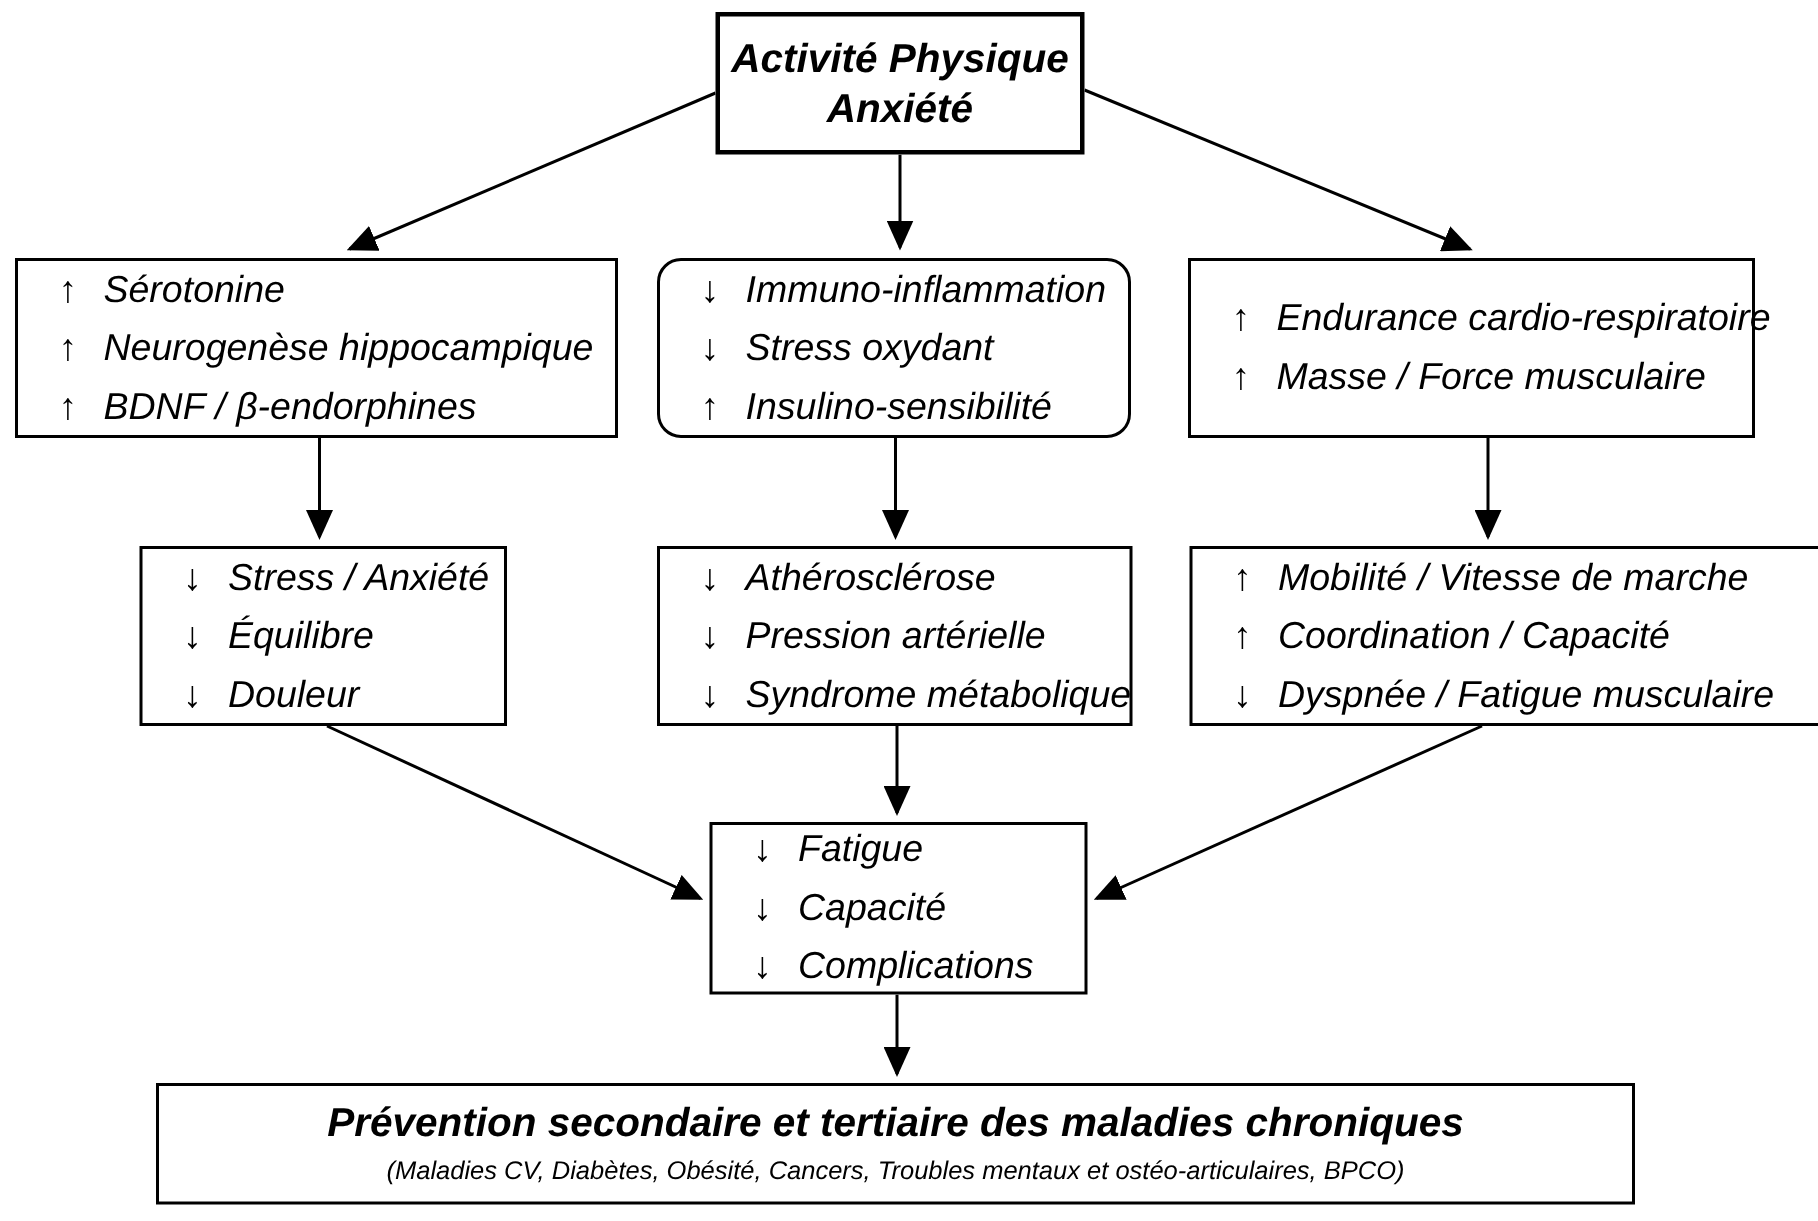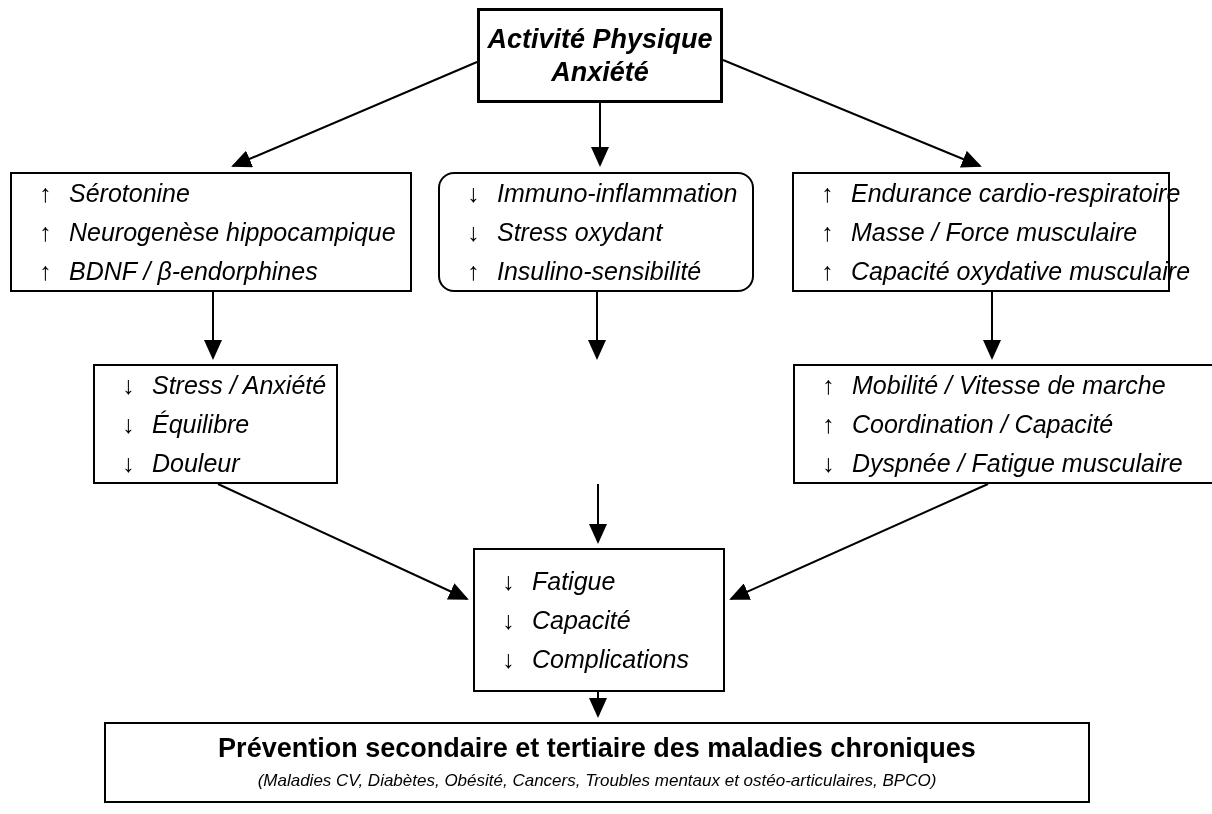--- a/index.html
+++ b/index.html
@@ -53,37 +53,38 @@
   .txt { font-style: italic; }
   .outcome-node {
     align-items: center;
     text-align: center;
     justify-content: center;
   }
   .outcome-title {
     font-size: 27px;
     line-height: 36px;
     font-weight: bold;
+    font-style: italic;
     white-space: nowrap;
   }
   .outcome-sub {
     font-size: 17px;
     line-height: 30px;
     font-style: italic;
     white-space: nowrap;
   }
   
   #node-apa        { left: 477px; top: 8px;   width: 246px; height: 95px; }
   #node-neuro      { left: 10px;  top: 172px; width: 402px; height: 120px; }
   #node-immuno     { left: 438px; top: 172px; width: 316px; height: 120px; border-radius: 16px; }
   #node-cardio     { left: 792px; top: 172px; width: 378px; height: 120px; }
   #node-psy        { left: 93px;  top: 364px; width: 245px; height: 120px; }
   #node-vasc       { left: 438px; top: 364px; width: 317px; height: 120px; }
   #node-fonction   { left: 793px; top: 364px; width: 486px; height: 120px; }
-  #node-symptomes  { left: 473px; top: 548px; width: 252px; height: 144px; }
+  #node-symptomes  { left: 473px; top: 548px; width: 252px; height: 115px; }
   #node-prevention { left: 104px; top: 722px; width: 986px; height: 81px; }
 </style>
 </head>
 <body>
 
 <div class="canvas">
 
   <svg class="arrow-layer" viewBox="0 0 1212 814" xmlns="http://www.w3.org/2000/svg">
     <defs>
       <marker id="ah" markerWidth="10" markerHeight="9" refX="9" refY="4.5" orient="auto">
@@ -131,37 +132,45 @@
     </div>
   </div>
 
   <div class="node list-node" id="node-cardio">
     <div class="item">
       <span class="dir">↑</span><span class="txt">Endurance cardio-respiratoire</span>
     </div>
     <div class="item">
       <span class="dir">↑</span><span class="txt">Masse / Force musculaire</span>
     </div>
-    <div class="item">
-      <span class="dir">↑</span><span class="txt">Capacité oxydative musculaire</span>
-    </div>
   </div>
 
   <div class="node list-node" id="node-psy">
     <div class="item">
       <span class="dir">↓</span><span class="txt">Stress / Anxiété</span>
     </div>
     <div class="item">
       <span class="dir">↓</span><span class="txt">Équilibre</span>
     </div>
     <div class="item">
       <span class="dir">↓</span><span class="txt">Douleur</span>
     </div>
   </div>
 
+  <div class="node list-node" id="node-vasc">
+    <div class="item">
+      <span class="dir">↓</span><span class="txt">Athérosclérose</span>
+    </div>
+    <div class="item">
+      <span class="dir">↓</span><span class="txt">Pression artérielle</span>
+    </div>
+    <div class="item">
+      <span class="dir">↓</span><span class="txt">Syndrome métabolique</span>
+    </div>
+  </div>
 
   <div class="node list-node" id="node-fonction">
     <div class="item">
       <span class="dir">↑</span><span class="txt">Mobilité / Vitesse de marche</span>
     </div>
     <div class="item">
       <span class="dir">↑</span><span class="txt">Coordination / Capacité</span>
     </div>
     <div class="item">
       <span class="dir">↓</span><span class="txt">Dyspnée / Fatigue musculaire</span>

